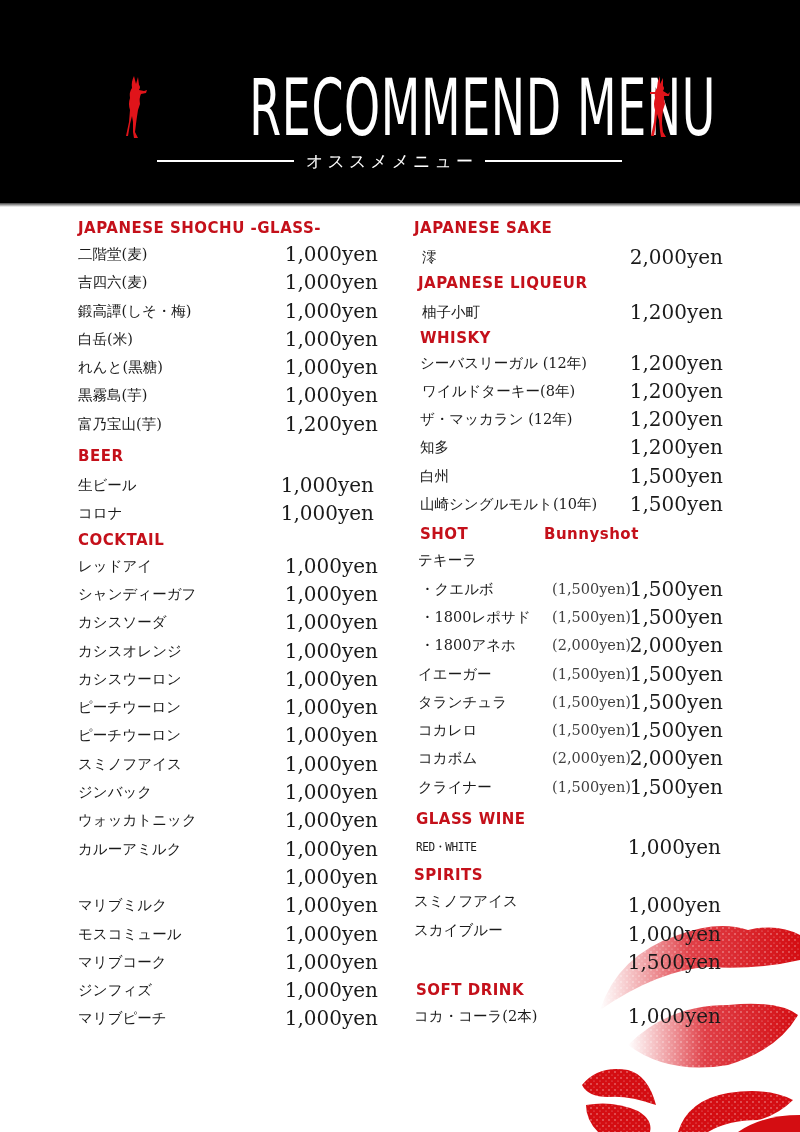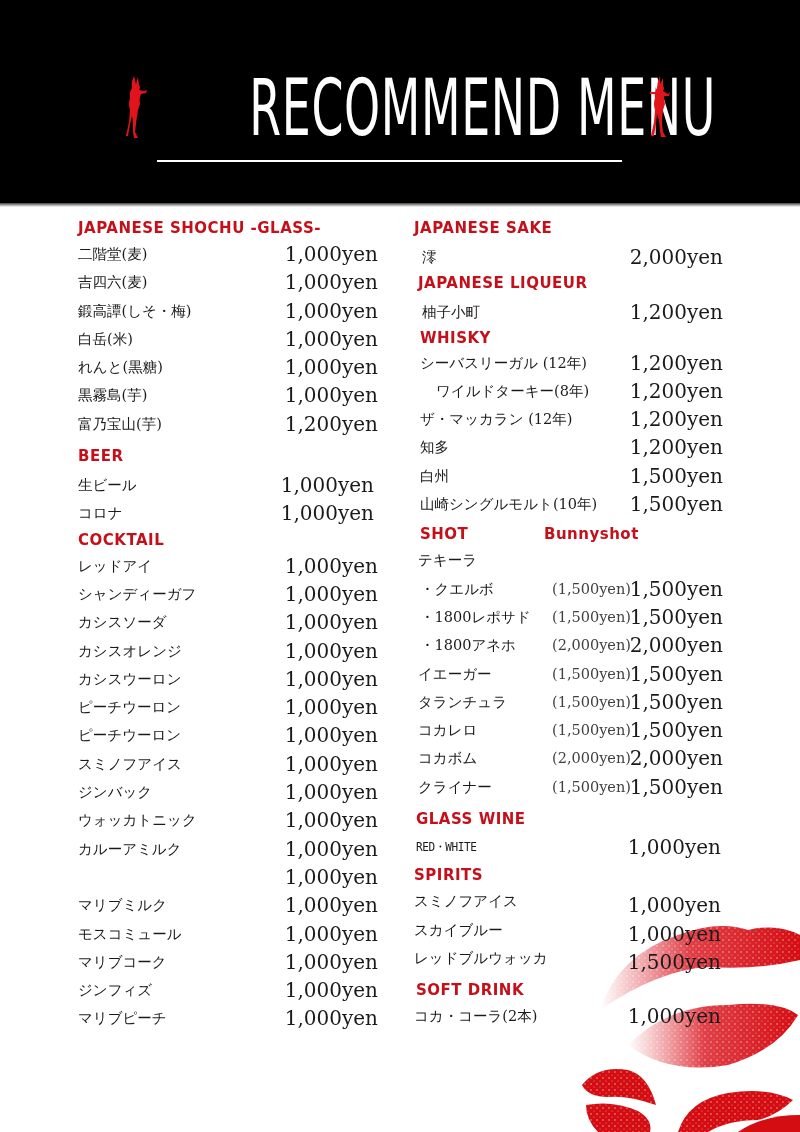--- a/index.html
+++ b/index.html
@@ -43,20 +43,21 @@
 <div class="header">
   <svg class="bunny left" viewBox="0 0 24 66">
     <path fill="#e0141a" d="M10 2 L12 10 L14 3 L15 11 Q17 13 15 16 L20 17 L23 16 L22 19 L17 20 Q15 24 16 30 L14 36 Q13 42 12 50 L11 58 L14 64 L10 64 L9 58 L9 48 L8 42 L6 50 L4 62 L2 62 L5 48 L6 36 Q4 30 6 24 Q5 18 8 14 Q7 8 10 2 Z"></path>
   </svg>
   <div class="title"><span class="title-inner">RECOMMEND MENU</span></div>
   <svg class="bunny right" viewBox="0 0 24 66">
     <path fill="#e0141a" d="M12 2 L12 10 L15 4 L15 12 Q17 14 15 17 L20 20 L22 18 L21 22 L16 22 Q16 26 17 30 L15 36 Q14 42 14 50 L15 58 L18 63 L13 63 L12 57 L11 46 L9 40 L8 50 L6 62 L3 62 L6 48 L7 36 Q5 30 7 24 Q6 18 9 14 Q9 8 12 2 Z M2 18 L8 18 L8 20 L2 20 Z"></path>
   </svg>
   <div class="subtitle-row">
     <div class="sub-line"></div>
+    <span class="subtitle">オススメメニュー</span>
     <div class="sub-line"></div>
   </div>
 </div>
 <div class="header-shadow"></div>
 
 <div class="col left">
   <div>
     <div class="section-title">JAPANESE SHOCHU -GLASS-</div>
     <div class="item">
         <span class="name">二階堂(麦)</span>
@@ -214,21 +215,21 @@
         <span class="price" style="right:3px;">1,200yen</span>
       </div>
   </div>
   <div>
     <div class="section-title" style="padding-left:6px; height:22px; line-height:22px;">WHISKY</div>
     <div class="item">
         <span class="name" style="left:6px;">シーバスリーガル (12年)</span>
         <span class="price" style="right:3px;">1,200yen</span>
       </div>
     <div class="item">
-        <span class="name" style="left:22px;">ワイルドターキー(8年)</span>
+        <span class="name" style="left:8px;">ワイルドターキー(8年)</span>
         <span class="price" style="right:3px;">1,200yen</span>
       </div>
     <div class="item">
         <span class="name" style="left:6px;">ザ・マッカラン (12年)</span>
         <span class="price" style="right:3px;">1,200yen</span>
       </div>
     <div class="item">
         <span class="name" style="left:6px;">知多</span>
         <span class="price" style="right:3px;">1,200yen</span>
       </div>
@@ -301,21 +302,20 @@
     <div class="section-title">SPIRITS</div>
     <div class="item">
         <span class="name">スミノフアイス</span>
         <span class="price price-overlay" style="right:5px; top:4px;">1,000yen</span>
       </div>
     <div class="item">
         <span class="name">スカイブルー</span>
         <span class="price price-overlay" style="right:5px; top:4px;">1,000yen</span>
       </div>
     <div class="item">
-        <span class="name">レッドブルウォッカ</span>
         <span class="price price-overlay" style="right:5px; top:4px;">1,500yen</span>
       </div>
   </div>
   <div style="margin-top:6px;">
     <div class="section-title" style="padding-left:2px;">SOFT DRINK</div>
     <div class="item">
         <span class="name">コカ・コーラ(2本)</span>
         <span class="price price-overlay" style="right:5px;">1,000yen</span>
       </div>
   </div>

